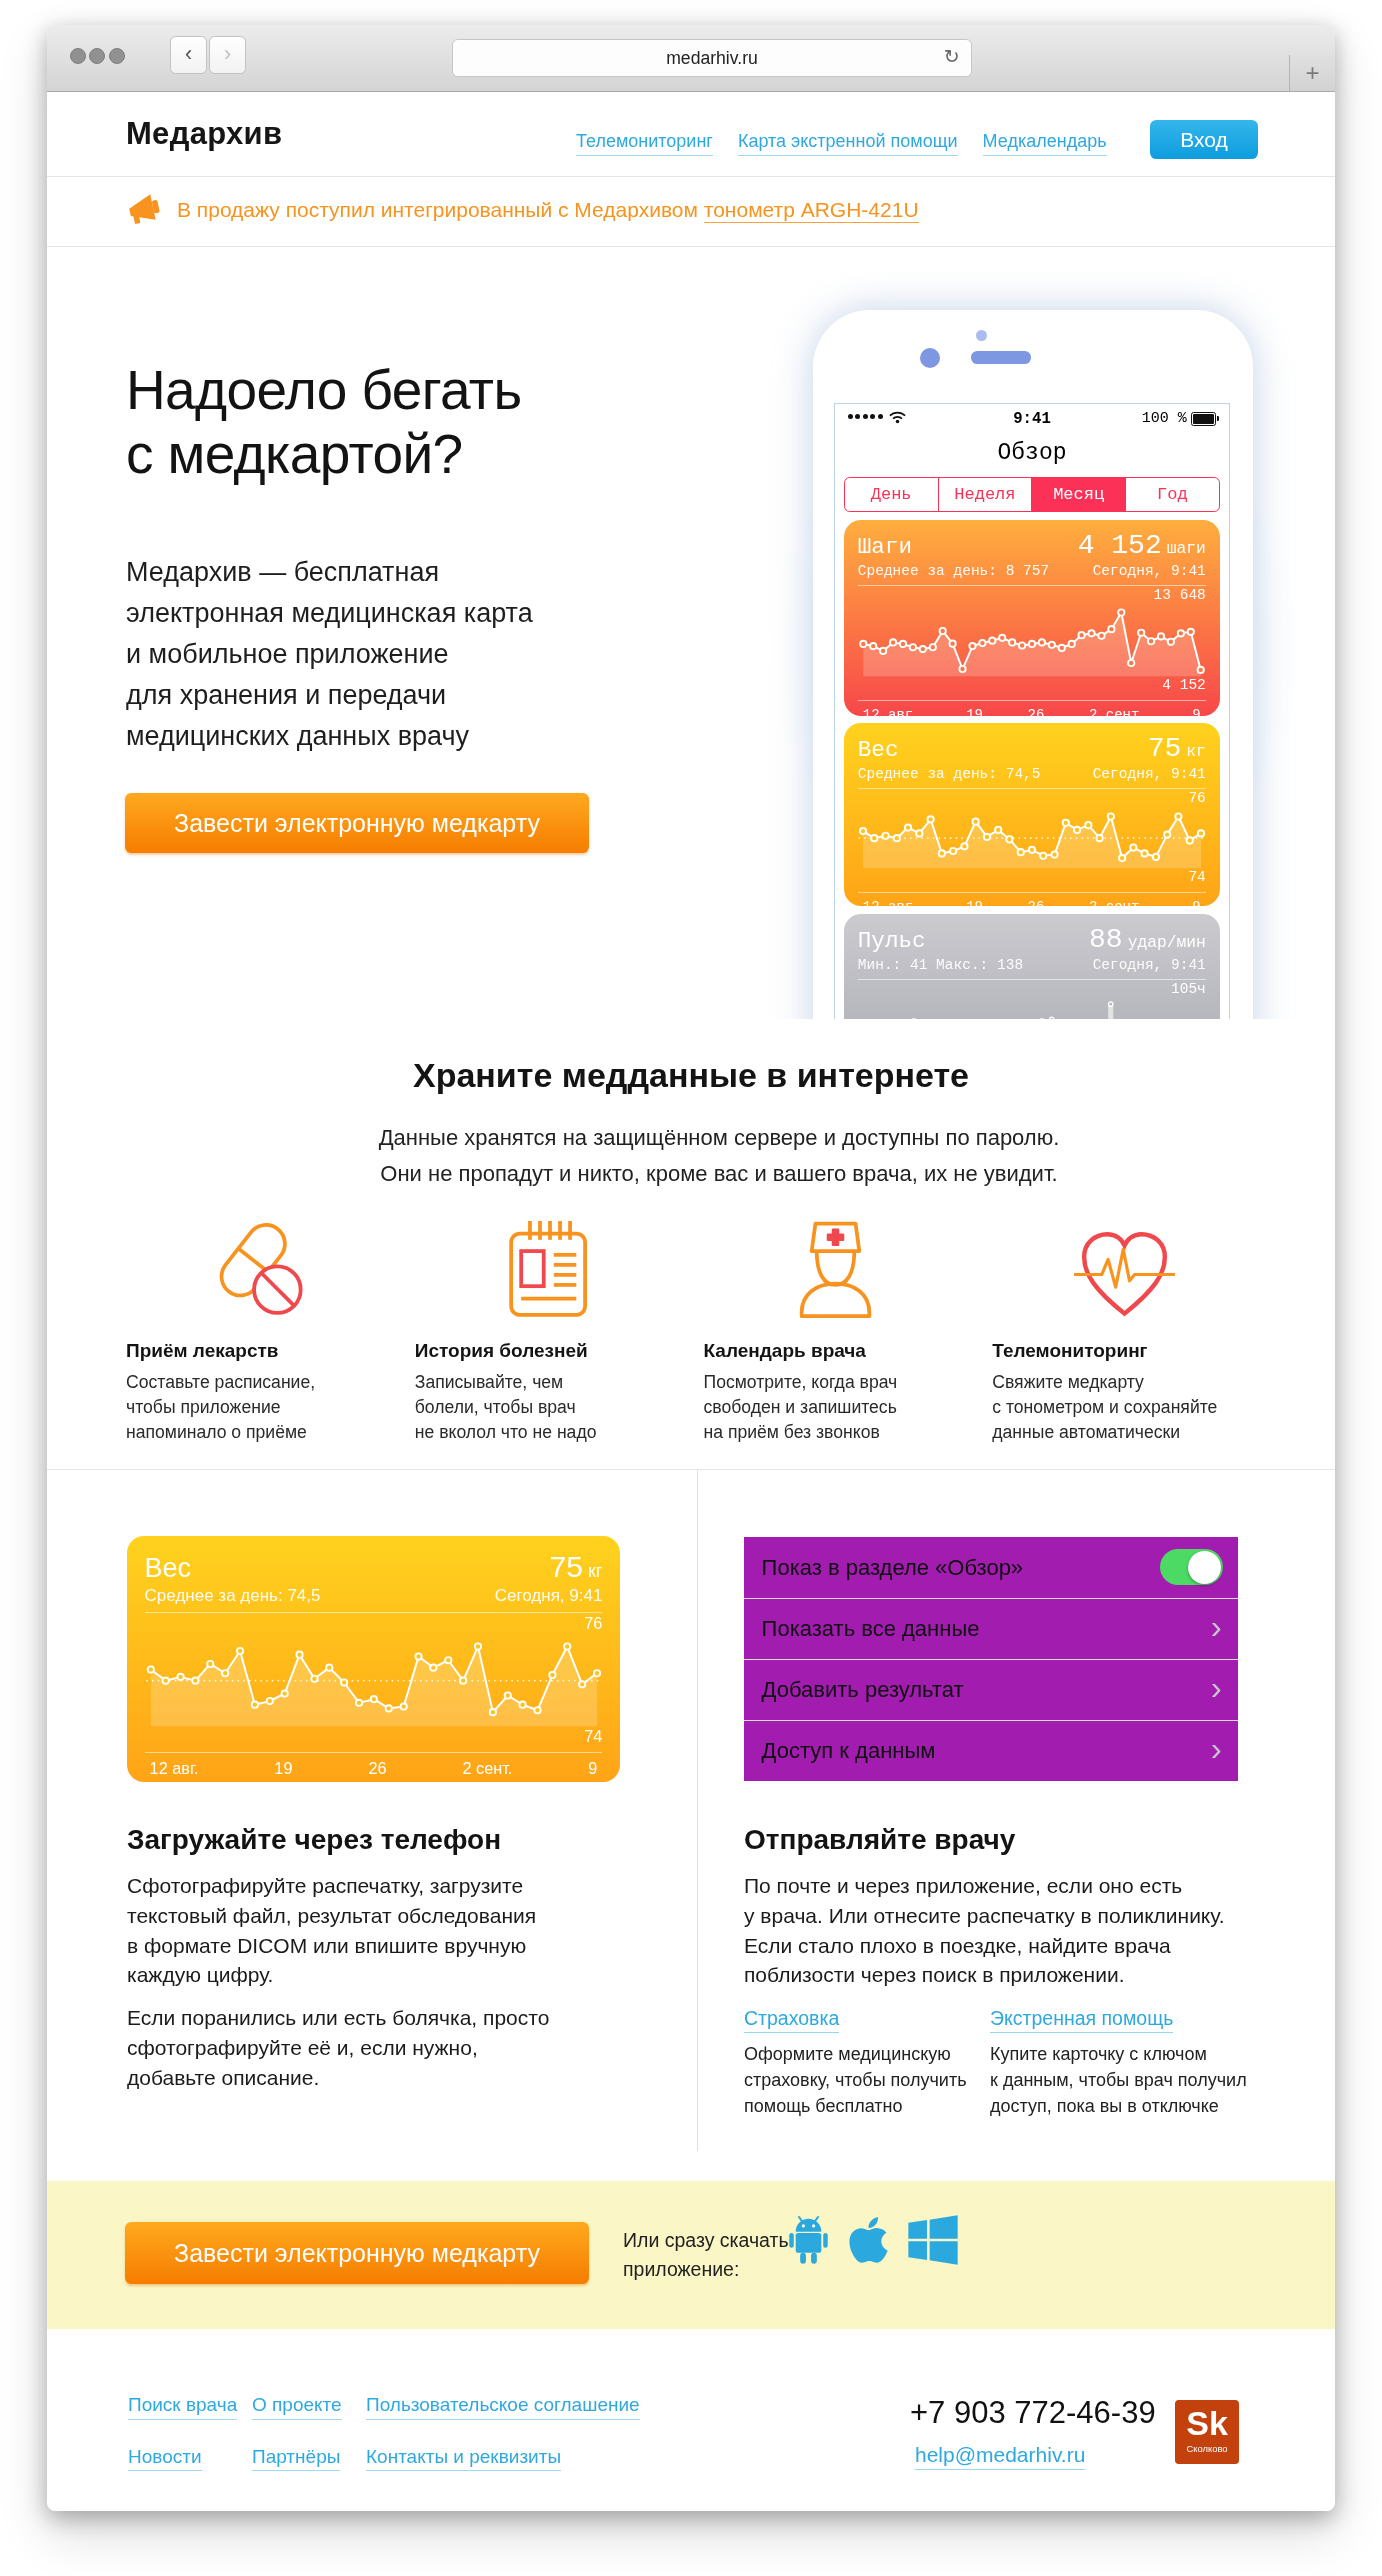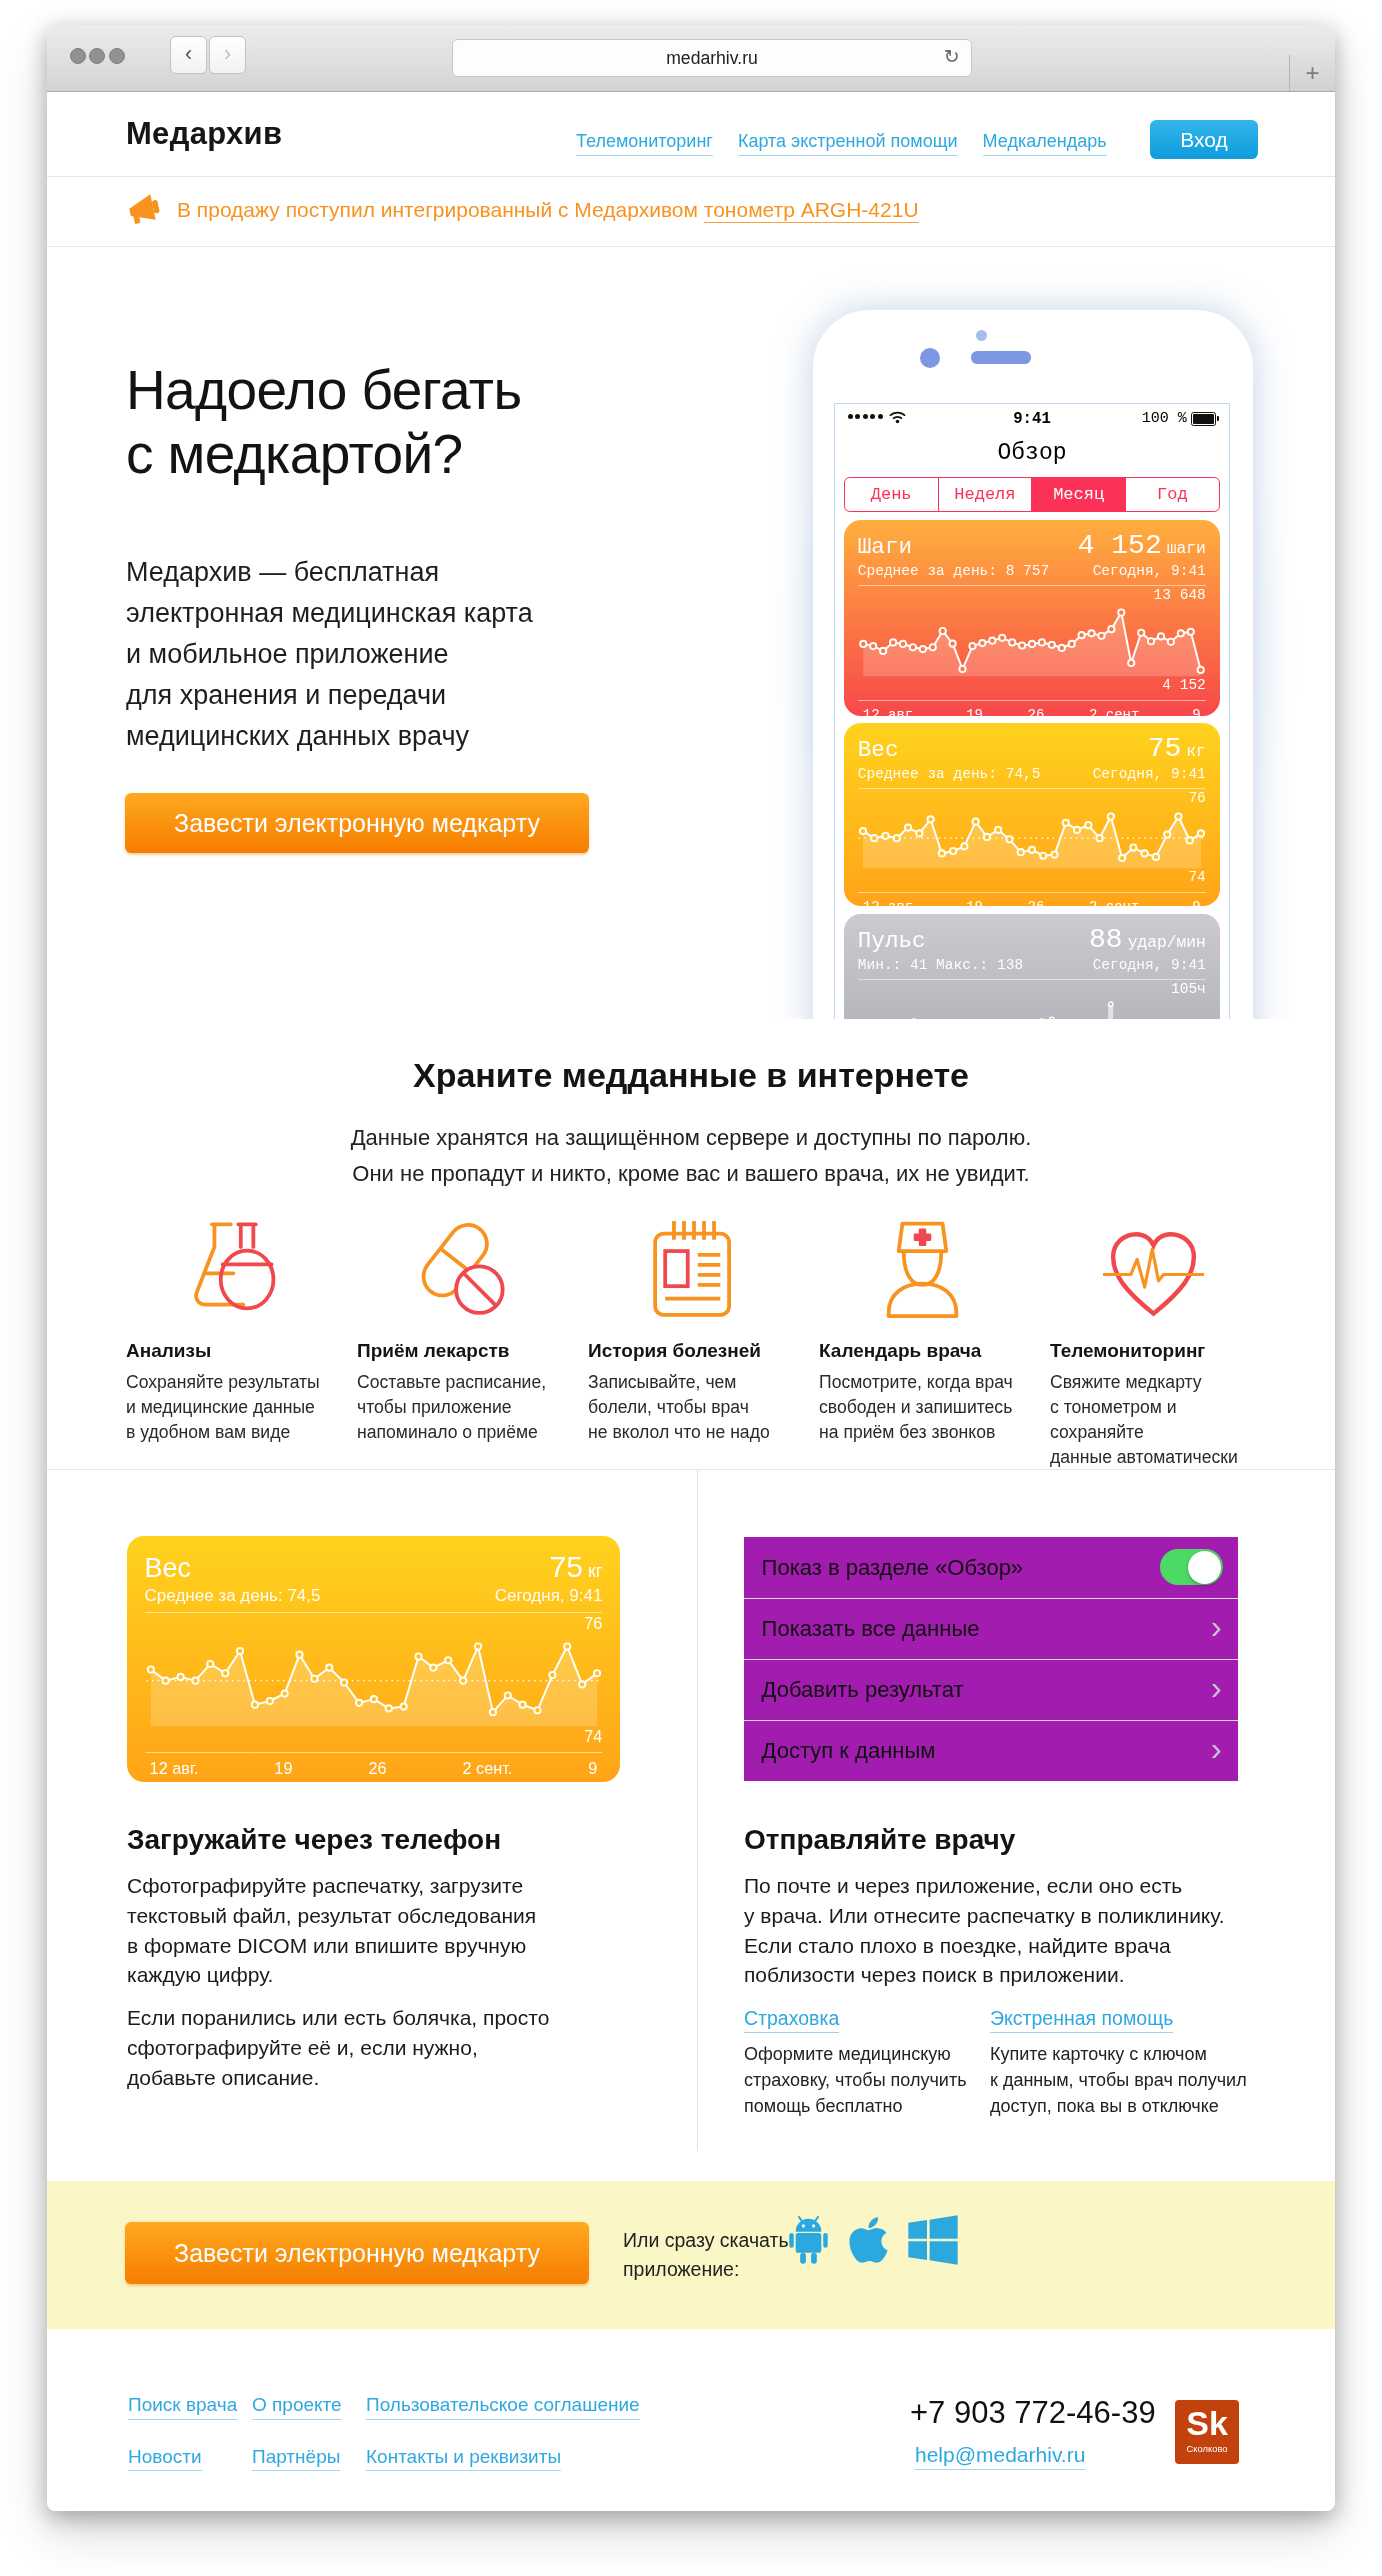--- a/index.html
+++ b/index.html
@@ -78,21 +78,21 @@
   
   .card.weightL{left:80px;top:1444px;width:493px;height:246px;padding:14px 17.6px;}
   .card.weightL .title{font-size:27px;}
   .card.weightL .big{font-size:30px;}
   .card.weightL .unit{font-size:18px;}
   .card.weightL .sub{font-size:17px;}
   .card.weightL .ylab{font-size:16.3px;line-height:19px;}
   .card.weightL .xlabs{font-size:16.3px;}
   
   .storage-title{position:absolute;left:0;top:964px;width:1288px;text-align:center;font-size:34px;font-weight:700;color:#141414;}
-  .storage-sub{position:absolute;left:0;top:1028px;width:1288px;text-align:center;font-size:22px;line-height:1.63;color:#222;}
+  .storage-sub{position:absolute;left:0;top:1028px;width:1288px;text-align:center;font-size:22px;line-height:1.63;color:#222;padding-left:28px;}
   .features{position:absolute;left:79px;top:1103px;width:1131px;display:flex;gap:24px;}
   .feature{flex:1;}
   .f-icon{height:131px;display:flex;align-items:flex-end;justify-content:center;padding-bottom:6.3px;box-sizing:border-box;}
   .f-title{font-size:19px;font-weight:700;margin-top:14px;color:#141414;}
   .f-text{font-size:17.6px;line-height:1.43;margin-top:7.5px;color:#2a2a2a;}
   .vline{position:absolute;left:650px;top:1377px;width:0.6px;height:682px;background:#dfdfdf;}
   
   .settings{position:absolute;left:697px;top:1445px;width:494px;background:#a21caf;}
   .srow{position:relative;height:61px;display:flex;align-items:center;padding:0 17.6px;font-size:22px;color:#101010;box-sizing:border-box;}
   .srow.bt{border-top:0.6px solid #dadad6;}
@@ -455,39 +455,20 @@
         </div>
       </div>
 
       <div class="storage-title">Храните медданные в интернете</div>
       <div class="storage-sub prewrap">Данные хранятся на защищённом сервере и доступны по паролю.
 Они не пропадут и никто, кроме вас и вашего врача, их не увидит.</div>
 
       <div class="features">
         <div class="feature">
           <div class="f-icon">
-            <svg width="113" height="101" viewBox="0 0 180 160">
-              <g stroke="#f7931e" stroke-width="6" fill="none" stroke-linejoin="round" stroke-linecap="round">
-                <path d="M62 8 H92 M66 8 V44 L38 116 C34 127 41 136 52 136 H112"></path>
-                <line x1="50" y1="86" x2="96" y2="86"></line>
-              </g>
-              <g stroke="#f0484c" stroke-width="6" fill="none" stroke-linecap="round">
-                <path d="M104 8 h28 M108 8 v36 M128 8 v36"></path>
-                <ellipse cx="118" cy="96" rx="42" ry="46"></ellipse>
-                <line x1="79" y1="72" x2="157" y2="72"></line>
-              </g>
-            </svg>
-          </div>
-          <div class="f-title">Анализы</div>
-          <div class="f-text prewrap">Сохраняйте результаты
-и медицинские данные
-в удобном вам виде</div>
-        </div>
-        <div class="feature">
-          <div class="f-icon">
             <svg width="107" height="101" viewBox="0 0 170 160">
               <g transform="rotate(38 76 66)" stroke="#f7931e" stroke-width="6" fill="none">
                 <rect x="46" y="2" width="60" height="126" rx="30"></rect>
                 <line x1="46" y1="65" x2="106" y2="65"></line>
               </g>
               <g>
                 <circle cx="115" cy="112" r="37" fill="#ffffff" stroke="#f0484c" stroke-width="6"></circle>
                 <line x1="90" y1="86" x2="141" y2="137" stroke="#f0484c" stroke-width="6"></line>
               </g>
             </svg>

